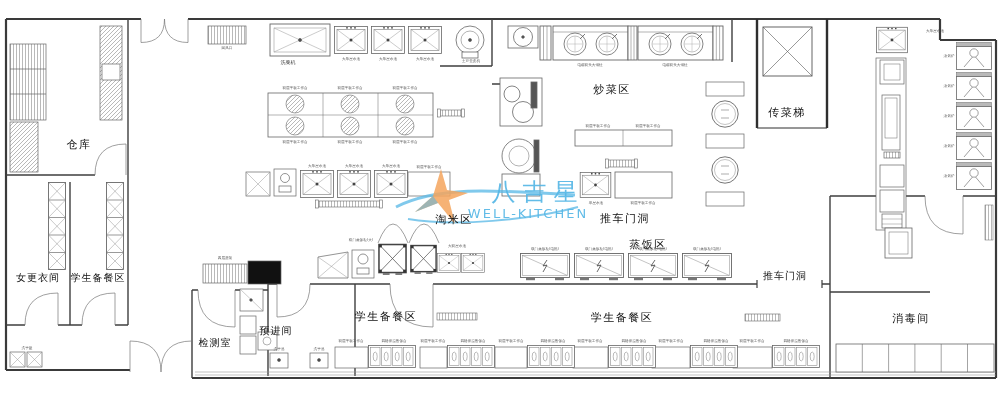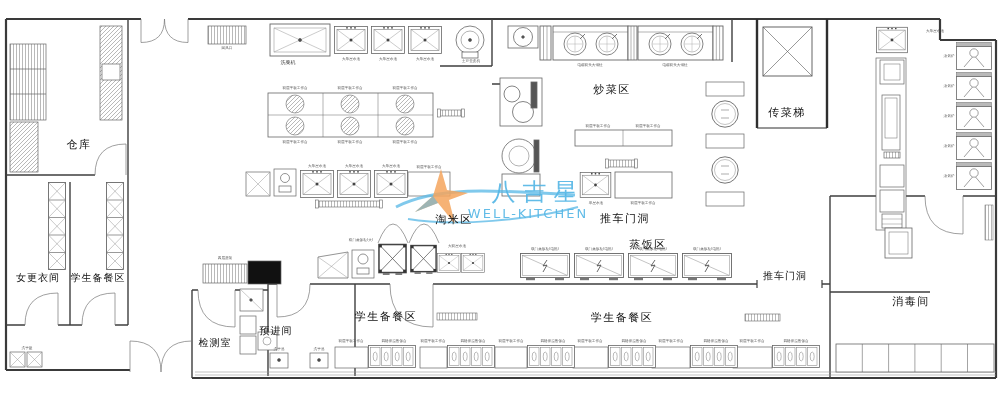--- a/index.html
+++ b/index.html
@@ -358,21 +358,21 @@
 <div class="lbl room-sm" style="left:215px;top:343px">检测室</div>
 <div class="lbl room-sm" style="left:276px;top:331px">预进间</div>
 <div class="lbl room" style="left:454px;top:219px">淘米区</div>
 <div class="lbl room" style="left:612px;top:89px">炒菜区</div>
 <div class="lbl room" style="left:787px;top:112px">传菜梯</div>
 <div class="lbl room" style="left:625px;top:218px">推车门洞</div>
 <div class="lbl room" style="left:648px;top:244px">蒸饭区</div>
 <div class="lbl room" style="left:386px;top:316px">学生备餐区</div>
 <div class="lbl room" style="left:622px;top:317px">学生备餐区</div>
 <div class="lbl room-sm" style="left:785px;top:276px">推车门洞</div>
-<div class="lbl room" style="left:911px;top:301px">消毒间</div>
+<div class="lbl room" style="left:911px;top:318px">消毒间</div>
 
 <div class="sm" style="left:288px;top:62px">洗菜机</div>
 <div class="tiny" style="left:351px;top:59px">大单星水池</div>
 <div class="tiny" style="left:388px;top:59px">大单星水池</div>
 <div class="tiny" style="left:425px;top:59px">大单星水池</div>
 <div class="tiny" style="left:471px;top:61px">土豆去皮机</div>
 <div class="tiny" style="left:590px;top:65px">电磁双头大锅灶</div>
 <div class="tiny" style="left:675px;top:65px">电磁双头大锅灶</div>
 <div class="tiny" style="left:295px;top:88px">双层平板工作台</div>
 <div class="tiny" style="left:350px;top:88px">双层平板工作台</div>

